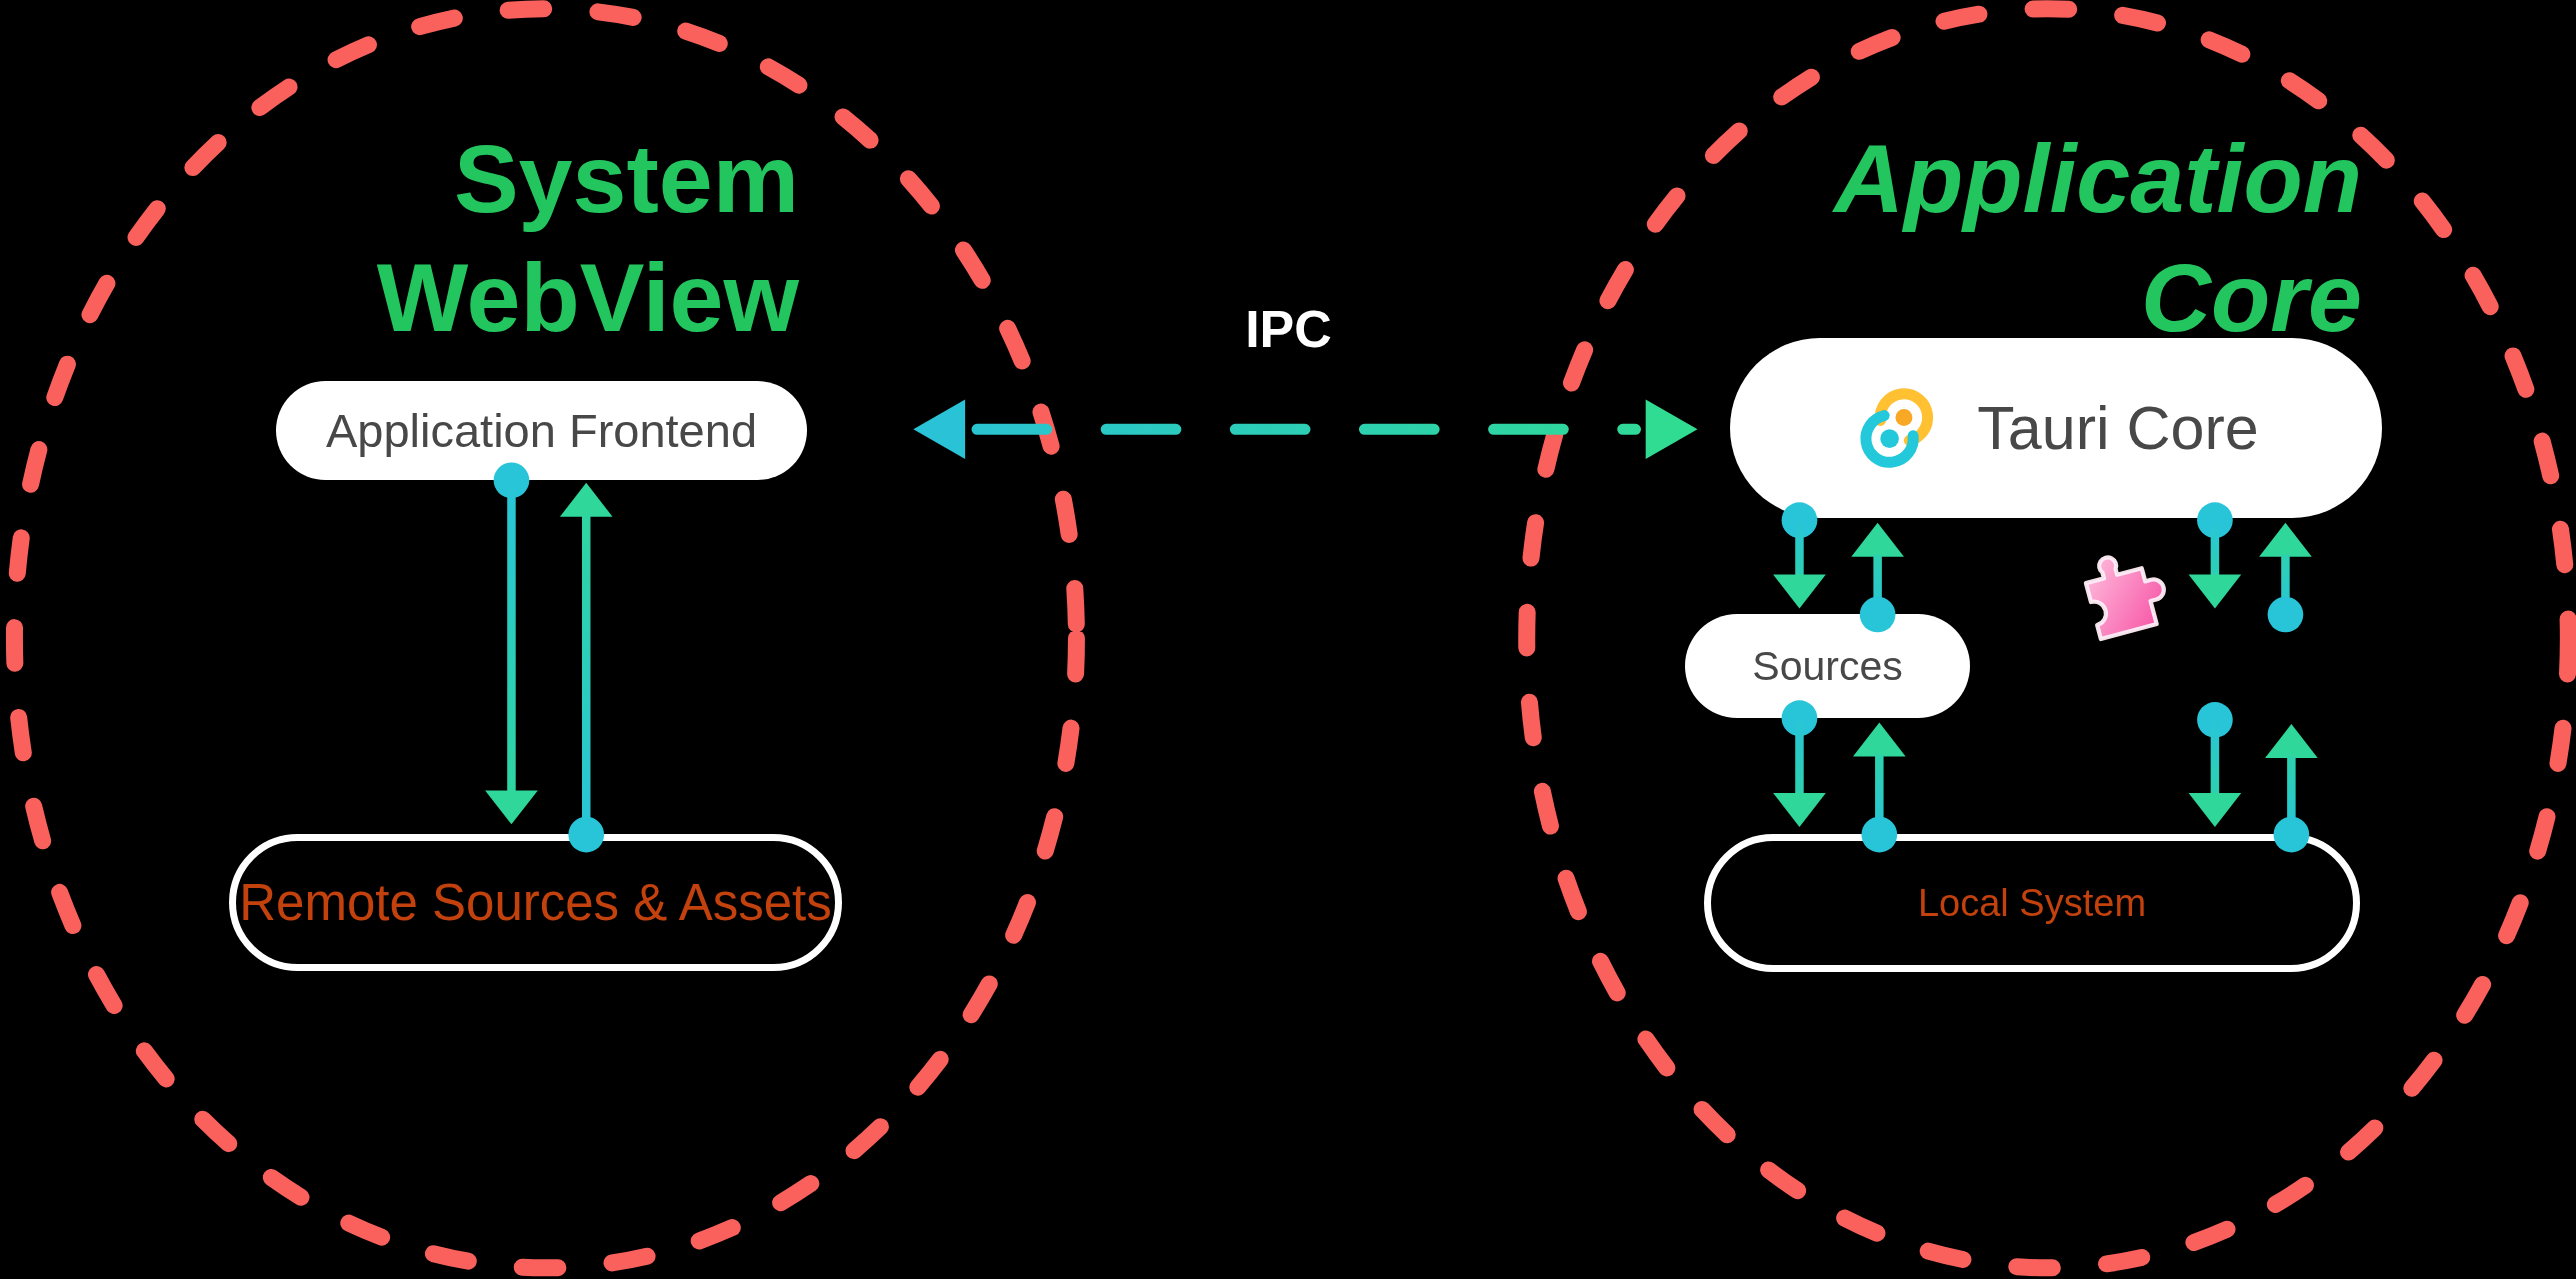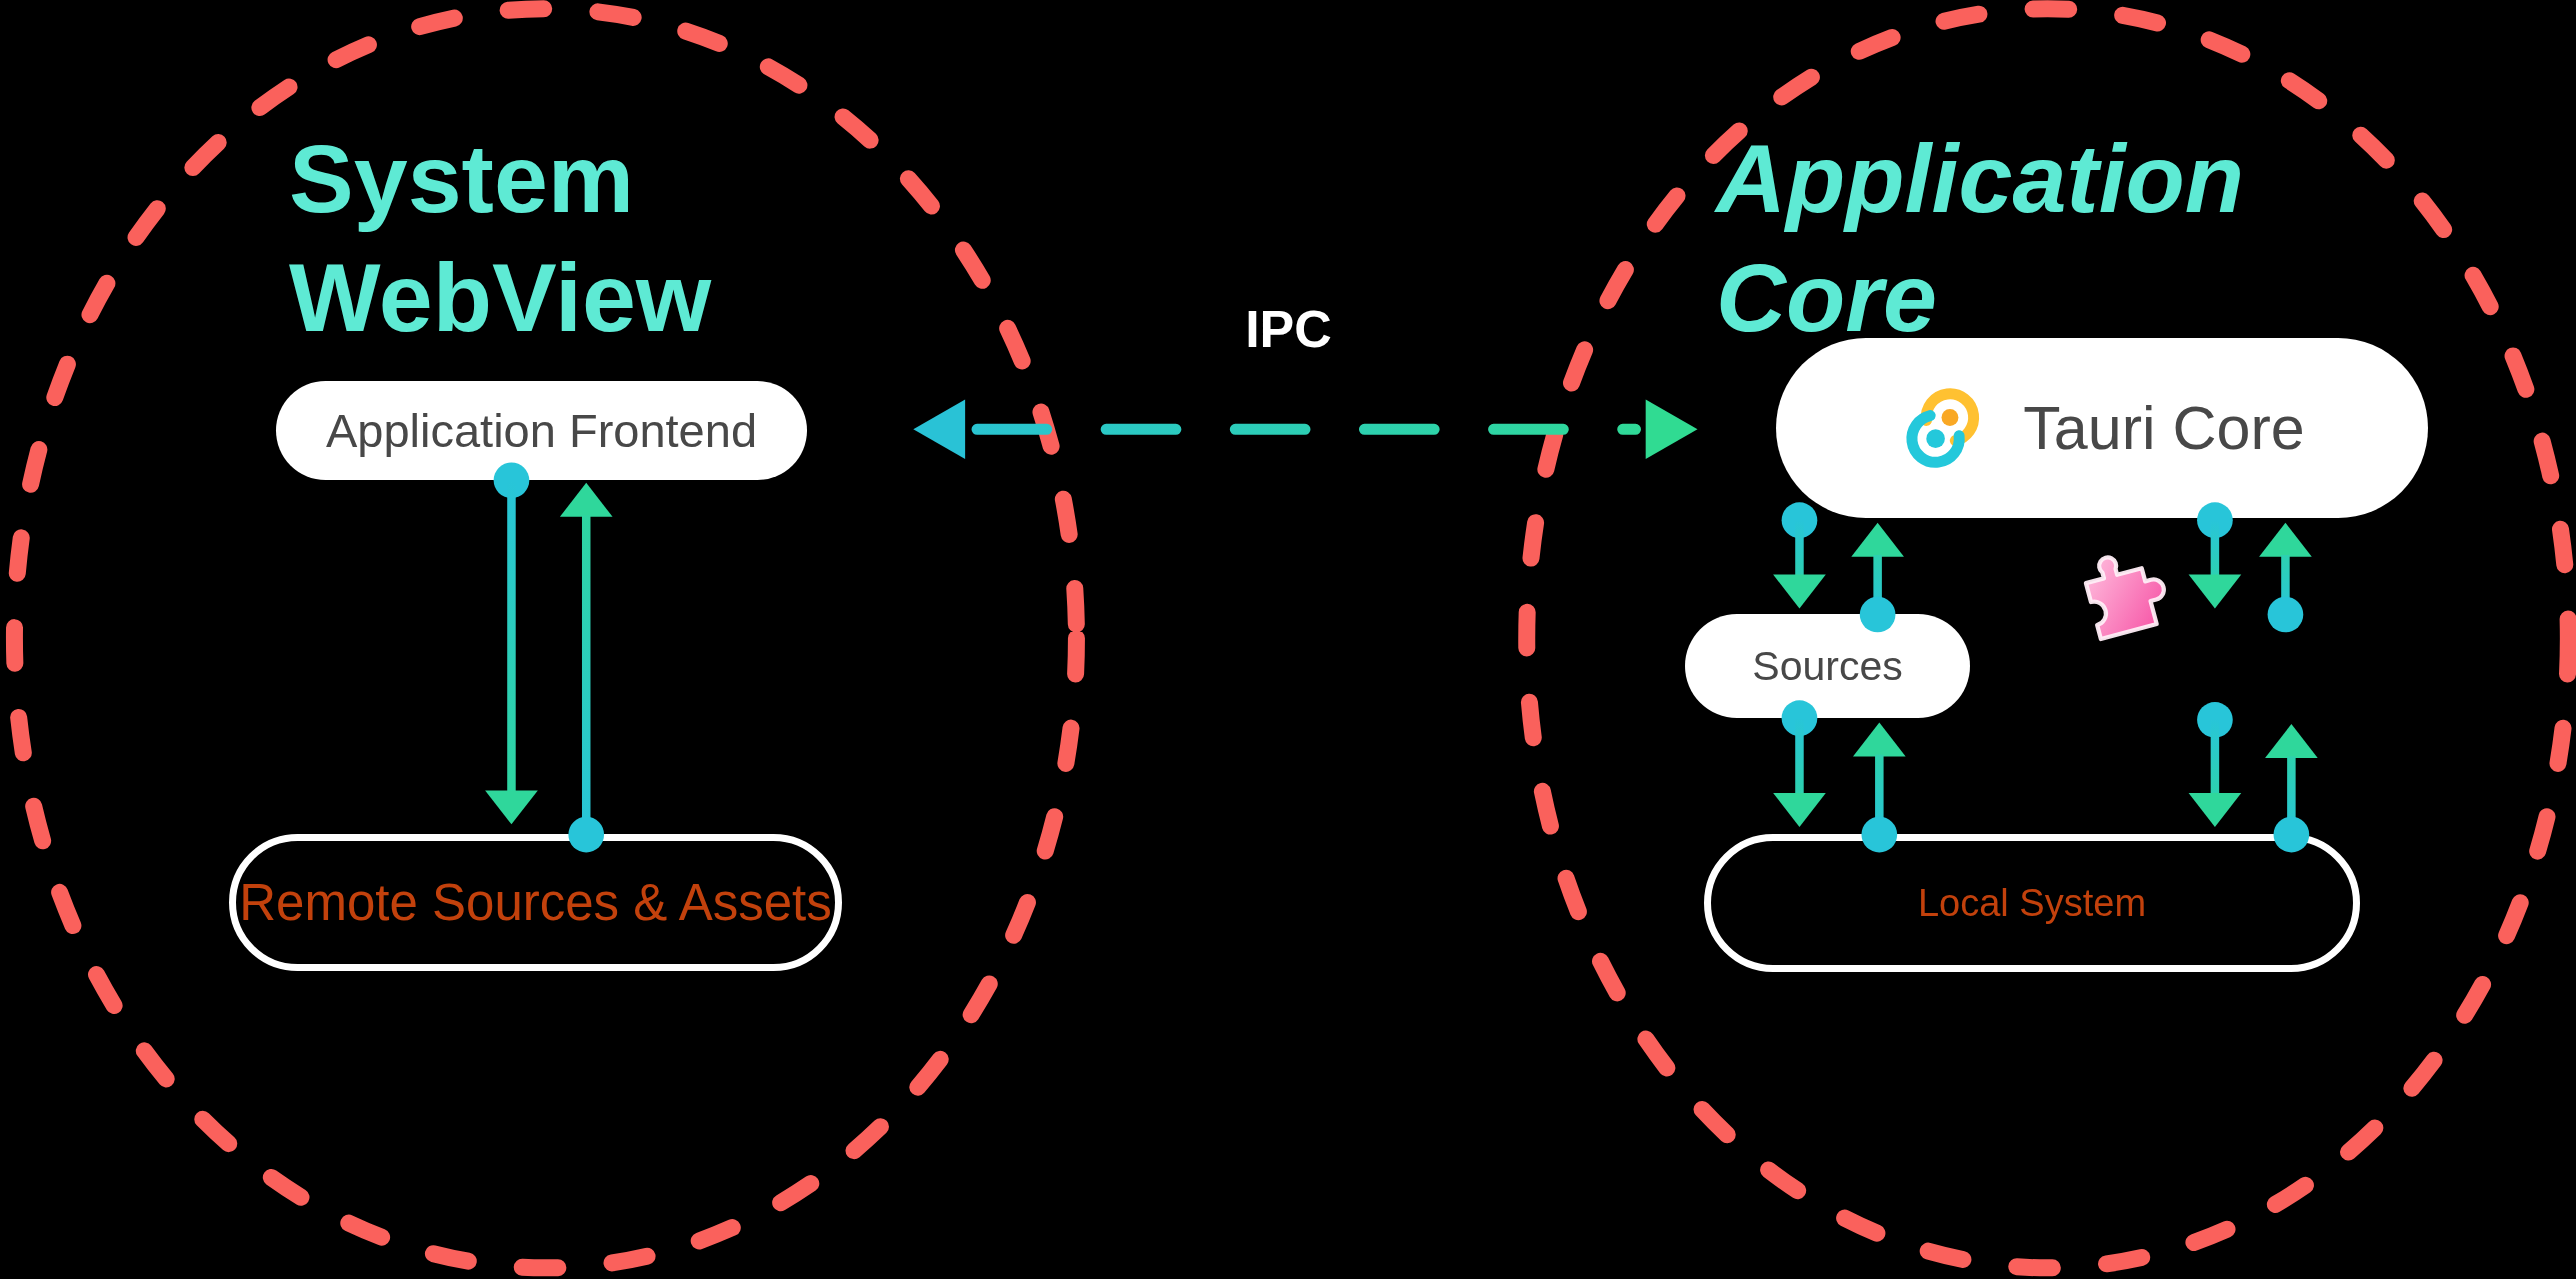--- a/index.html
+++ b/index.html
@@ -1,30 +1,30 @@
 <!DOCTYPE html>
 <html style="--boundary: #FA615C; --cyan: #28C5D9; --green: #2FD79B; --pill_text: #484848; --pill_bg: #FFFFFF; --tauri_yellow: #FFC131; --tauri_orange: #F9A825; --tauri_cyan: #24C8DB; --puzzle_pink_light: #FFC2E0; --puzzle_pink_dark: #F64DA2; --background: #000000;font-size:13.6px"><head>
 <meta charset="utf-8">
 <style>
   html,body{margin:0;padding:0;background:#000;}
   .stage{position:relative;width:2576px;height:1280px;background:#000;overflow:hidden;
          font-family:"Liberation Sans","DejaVu Sans",sans-serif;}
-  .title{position:absolute;color:#5eead4;font-weight:bold;text-align:left;
+  .title{position:absolute;color:#22c55e;font-weight:bold;text-align:right;
          font-size:97px;line-height:1.23;letter-spacing:0px;z-index:1;}
   #title-webview{left:289px;top:119px;width:510px;}
   #title-core{left:1716px;top:119px;width:646px;font-style:italic;}
   #ipc-label{position:absolute;left:1161px;top:299px;width:255px;text-align:center;
              color:#fff;font-weight:bold;font-size:52px;z-index:1;}
   .pill{position:absolute;display:flex;align-items:center;justify-content:center;
         font-weight:normal;box-sizing:border-box;z-index:1;white-space:nowrap;}
   .pill.solid{background:#fff;color:var(--pill_text,#484848);}
   .pill.outline{border:7.6px solid #fff;color:#c2410c;background:transparent;}
   #pill-frontend{left:276px;top:381px;width:531px;height:99px;border-radius:51px;font-size:47px;}
   #pill-remote{left:229px;top:834px;width:613px;height:137px;border-radius:72px;font-size:51px;}
-  #pill-tauri{left:1776px;top:338px;width:652px;height:180px;border-radius:90px;font-size:61px;gap:39px;}
+  #pill-tauri{left:1730px;top:338px;width:652px;height:180px;border-radius:90px;font-size:61px;gap:39px;}
   #pill-backend{left:1685px;top:614px;width:285px;height:104px;border-radius:53px;font-size:41px;}
   #pill-plugins{left:2109px;top:614px;width:262px;height:105px;border-radius:53px;font-size:41px;}
   #pill-local{left:1704px;top:834px;width:656px;height:138px;border-radius:72px;font-size:38px;}
   svg.overlay{position:absolute;left:0;top:0;z-index:2;pointer-events:none;}
   .tauri-logo{flex:0 0 auto;}
 </style>
 </head>
 <body>
 
 <div class="stage">

